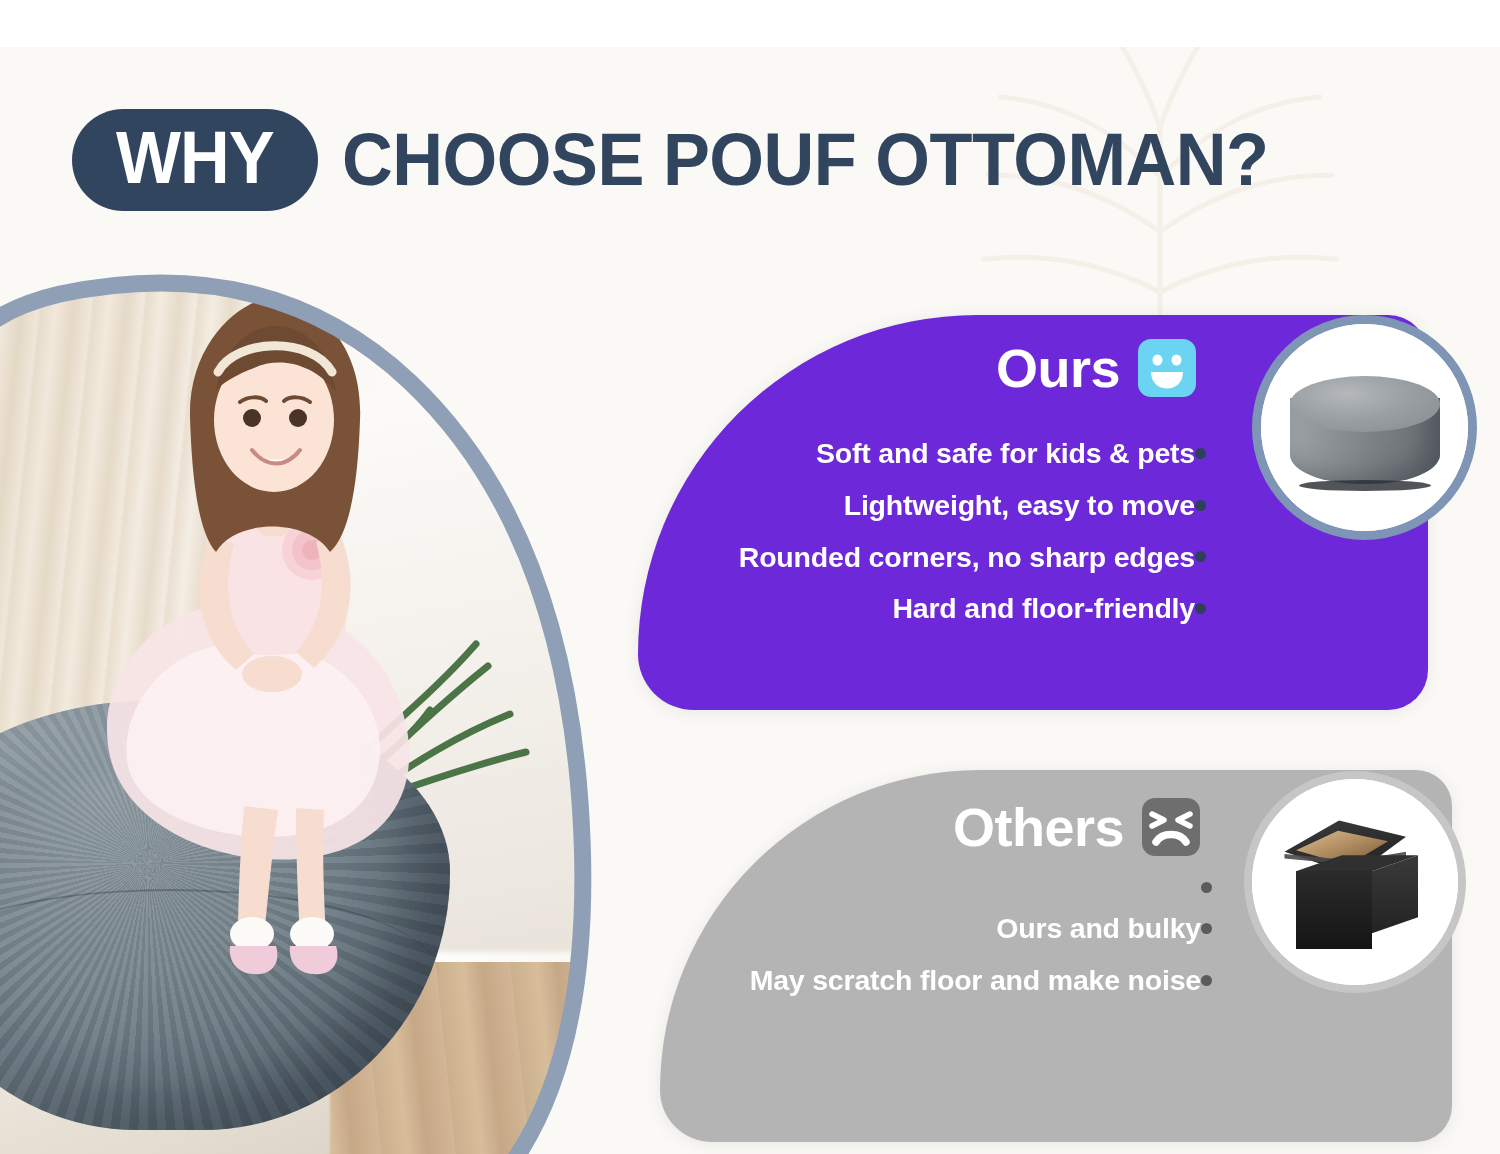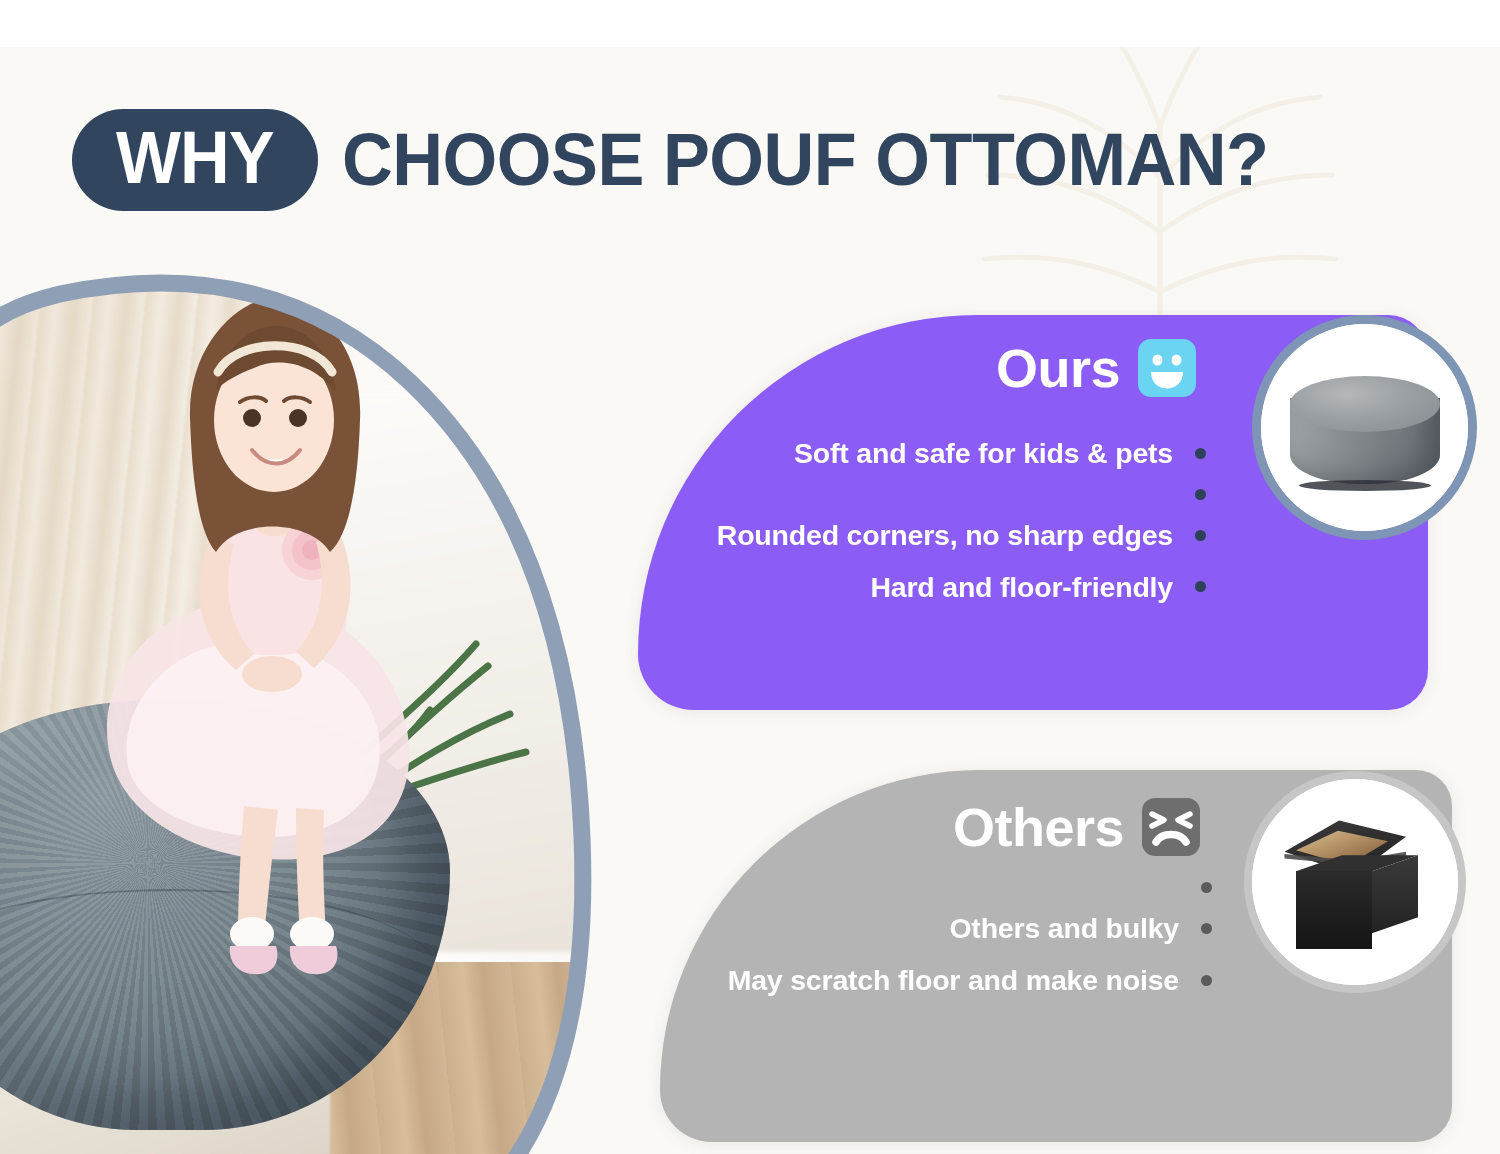--- a/index.html
+++ b/index.html
@@ -153,21 +153,21 @@
 
   
   .panel {
     position:absolute;
     z-index:20;
     box-shadow:0 2px 16px rgba(80,80,90,.10);
   }
   .panel-ours {
     left:638px; top:268px;
     width:790px; height:395px;
-    background:#8b5cf6;
+    background:#6d28d9;
     border-radius:340px 40px 40px 56px;
   }
   .panel-others {
     left:660px; top:723px;
     width:792px; height:372px;
     background:#b4b4b5;
     border-radius:320px 36px 36px 52px;
   }
 
   .panel-head {
@@ -197,21 +197,20 @@
   .bullets {
     position:absolute;
     right:0; top:0;
     display:flex; flex-direction:column;
   }
   .panel-ours .bullets   { right:222px; top:122px; gap:19px; }
   .panel-others .bullets { right:240px; top:112px; gap:19px; }
 
   .bullet-row {
     display:flex; align-items:center; justify-content:flex-end;
-    gap:22px;
   }
   .bullet-row .txt {
     color:#ffffff;
     font-size:28.5px;
     font-weight:bold;
     white-space:nowrap;
     letter-spacing:-0.2px;
     line-height:1.15;
   }
   .bullet-row .dot {
@@ -435,20 +434,21 @@
         </svg>
       </div>
     </div>
 
     <div class="bullets">
       <div class="bullet-row">
         <span class="txt">Soft and safe for kids &amp; pets</span>
         <span class="dot"></span>
       </div>
       <div class="bullet-row">
+        <span class="txt">Lightweight, easy to move</span>
         <span class="dot"></span>
       </div>
       <div class="bullet-row">
         <span class="txt">Rounded corners, no sharp edges</span>
         <span class="dot"></span>
       </div>
       <div class="bullet-row">
         <span class="txt">Hard and floor-friendly</span>
         <span class="dot"></span>
       </div>
@@ -475,21 +475,21 @@
           <path d="M14 44 C20 34 38 34 44 44" stroke="#ffffff" stroke-width="7.5" fill="none" stroke-linecap="round"></path>
         </svg>
       </div>
     </div>
 
     <div class="bullets">
       <div class="bullet-row">
         <span class="dot"></span>
       </div>
       <div class="bullet-row">
-        <span class="txt">Others and bulky</span>
+        <span class="txt">Ours and bulky</span>
         <span class="dot"></span>
       </div>
       <div class="bullet-row">
         <span class="txt">May scratch floor and make noise</span>
         <span class="dot"></span>
       </div>
     </div>
   </div>
 
   <div class="thumb thumb-others">

